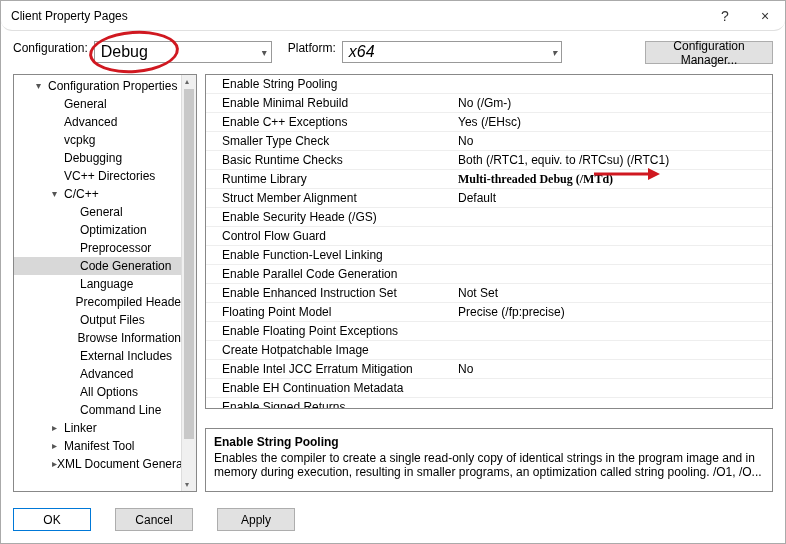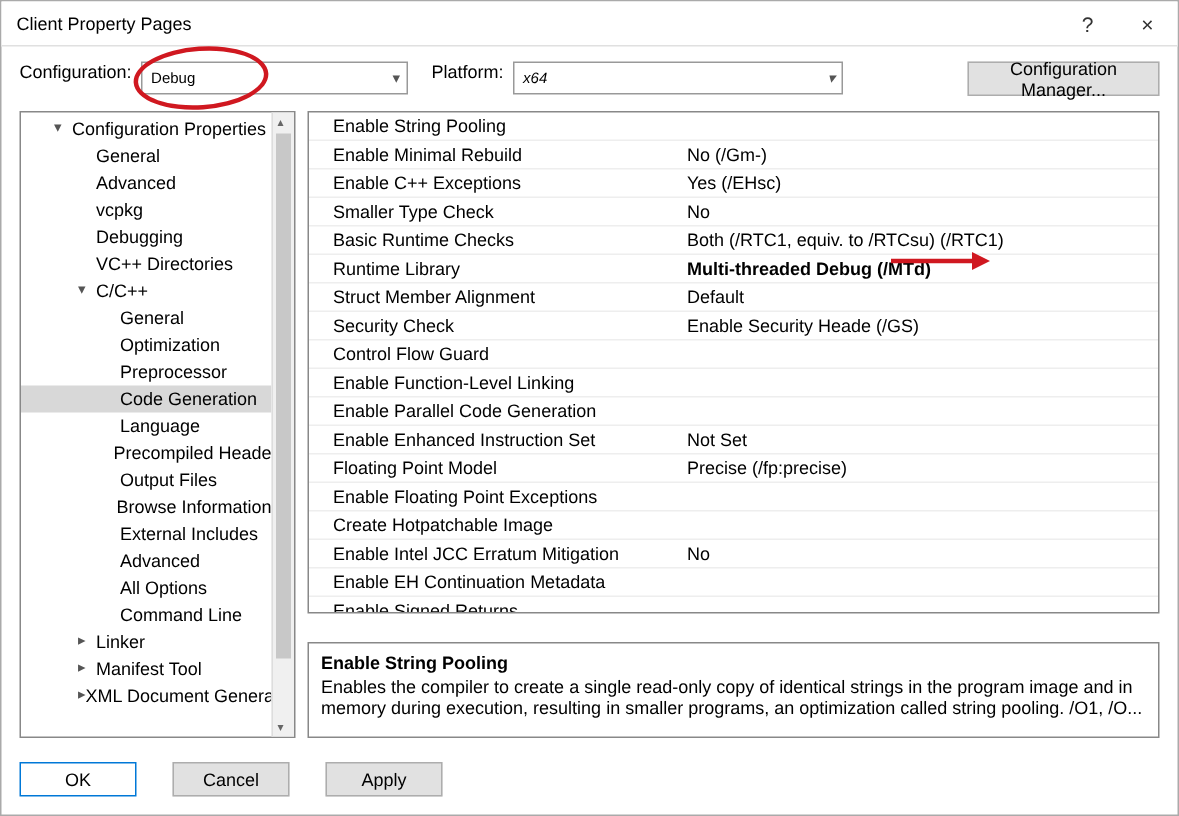--- a/index.html
+++ b/index.html
@@ -19,20 +19,21 @@
       display: flex;
       flex-direction: column;
     }
     .titlebar {
       height: 30px;
       display: flex;
       align-items: center;
       padding: 0 0 0 10px;
       border-bottom: 1px solid #e0e0e0;
       background: #fff;
+      border-radius: 11px;
     }
     .titlebar .title { flex: 1; font-size: 12px; }
     .titlebar .winbtns { display: flex; }
     .titlebar .winbtn {
       width: 40px; height: 30px;
       display: flex; align-items: center; justify-content: center;
       font-size: 14px; color: #333;
     }
     .toprow {
       display: flex;
@@ -42,21 +43,21 @@
     }
     .toprow label { font-size: 12px; }
     .combo {
       border: 1px solid #999;
       background: #fff;
       height: 22px;
       display: flex;
       align-items: center;
       padding: 0 18px 0 6px;
       position: relative;
-      font-size: 10px;
+      font-size: 16px;
     }
     .combo::after {
       content: "▾";
       position: absolute;
       right: 4px;
       font-size: 10px;
       color: #555;
     }
     .cfg-combo { width: 178px; }
     .plat-combo { width: 220px; font-style: italic; }
@@ -164,21 +165,21 @@
       padding-left: 16px;
       white-space: nowrap;
       overflow: hidden;
     }
     .grow .gval {
       flex: 1;
       padding-left: 16px;
       white-space: nowrap;
       overflow: hidden;
     }
-    .grow.hl .gval { font-weight: bold; }
+    .grow.hl .gval { font-weight: bold; font-family: Liberation Serif, serif; }
     .arrow-annot {
       position: absolute;
       pointer-events: none;
       left: 386px; top: 89px;
     }
     .desc {
       border: 1px solid #888;
       background: #fff;
       padding: 6px 8px;
       height: 64px;
@@ -345,21 +346,20 @@
             </div>
             <div class="grow hl">
               <div class="gname">Runtime Library</div>
               <div class="gval">Multi-threaded Debug (/MTd)</div>
             </div>
             <div class="grow">
               <div class="gname">Struct Member Alignment</div>
               <div class="gval">Default</div>
             </div>
             <div class="grow">
-              <div class="gname">Security Check</div>
               <div class="gval">Enable Security Heade (/GS)</div>
             </div>
             <div class="grow">
               <div class="gname">Control Flow Guard</div>
               <div class="gval"></div>
             </div>
             <div class="grow">
               <div class="gname">Enable Function-Level Linking</div>
               <div class="gval"></div>
             </div>

